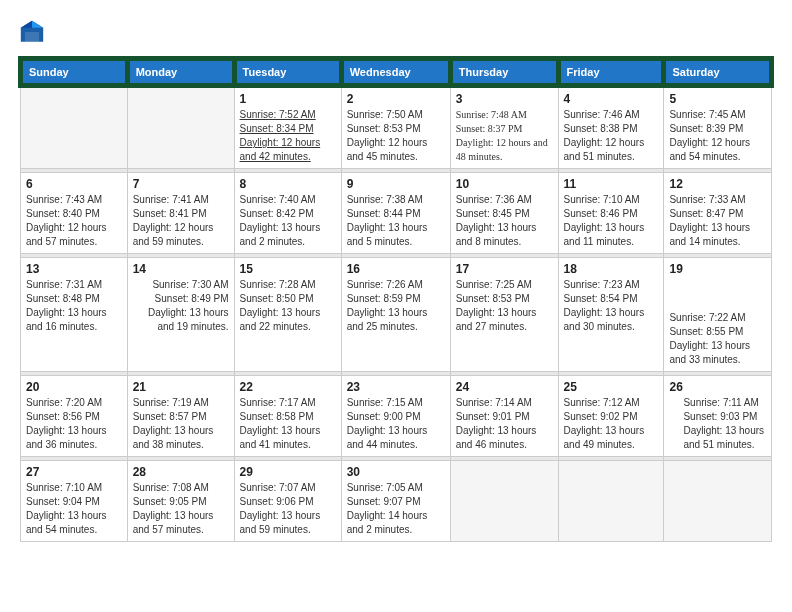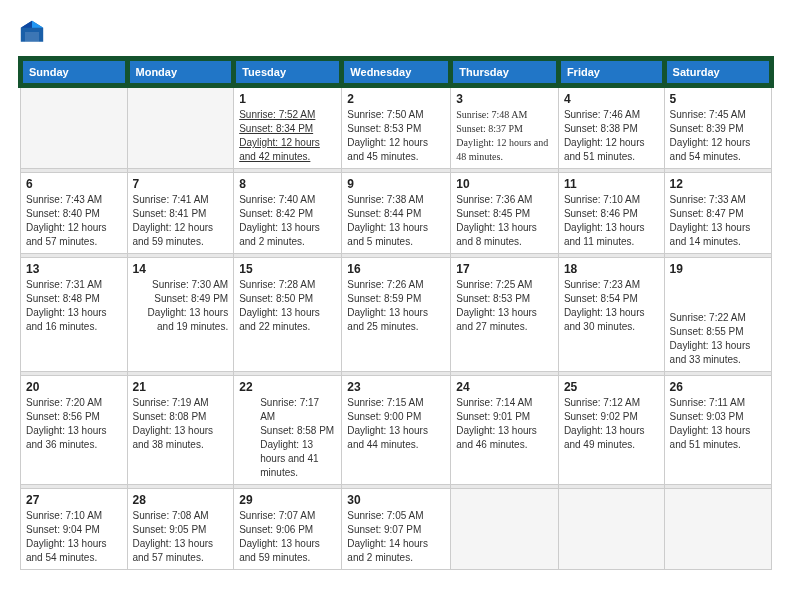--- a/index.html
+++ b/index.html
@@ -291,26 +291,26 @@
         <tr>
           <td>
             <div class="day-num">20</div>
             <div class="day-info" style="white-space: pre-line;">Sunrise: 7:20 AM
 Sunset: 8:56 PM
 Daylight: 13 hours and 36 minutes.</div>
           </td>
           <td>
             <div class="day-num">21</div>
             <div class="day-info" style="white-space: pre-line;">Sunrise: 7:19 AM
-Sunset: 8:08 PM
+Sunset: 8:57 PM
 Daylight: 13 hours and 38 minutes.</div>
           </td>
           <td>
             <div class="day-num">22</div>
-            <div class="day-info" style="white-space: pre-line; margin-left: 21px;">Sunrise: 7:17 AM
+            <div class="day-info" style="white-space: pre-line;">Sunrise: 7:17 AM
 Sunset: 8:58 PM
 Daylight: 13 hours and 41 minutes.</div>
           </td>
           <td>
             <div class="day-num">23</div>
             <div class="day-info" style="white-space: pre-line;">Sunrise: 7:15 AM
 Sunset: 9:00 PM
 Daylight: 13 hours and 44 minutes.</div>
           </td>
           <td>
@@ -320,21 +320,21 @@
 Daylight: 13 hours and 46 minutes.</div>
           </td>
           <td>
             <div class="day-num">25</div>
             <div class="day-info" style="white-space: pre-line;">Sunrise: 7:12 AM
 Sunset: 9:02 PM
 Daylight: 13 hours and 49 minutes.</div>
           </td>
           <td>
             <div class="day-num">26</div>
-            <div class="day-info" style="white-space: pre-line;">Sunrise: 7:11 AM
+            <div class="day-info" style="white-space: pre-line; margin-left: 14px;">Sunrise: 7:11 AM
 Sunset: 9:03 PM
 Daylight: 13 hours and 51 minutes.</div>
           </td>
         </tr>
         <tr class="row-separator">
           <td></td>
           <td></td>
           <td></td>
           <td></td>
           <td></td>

